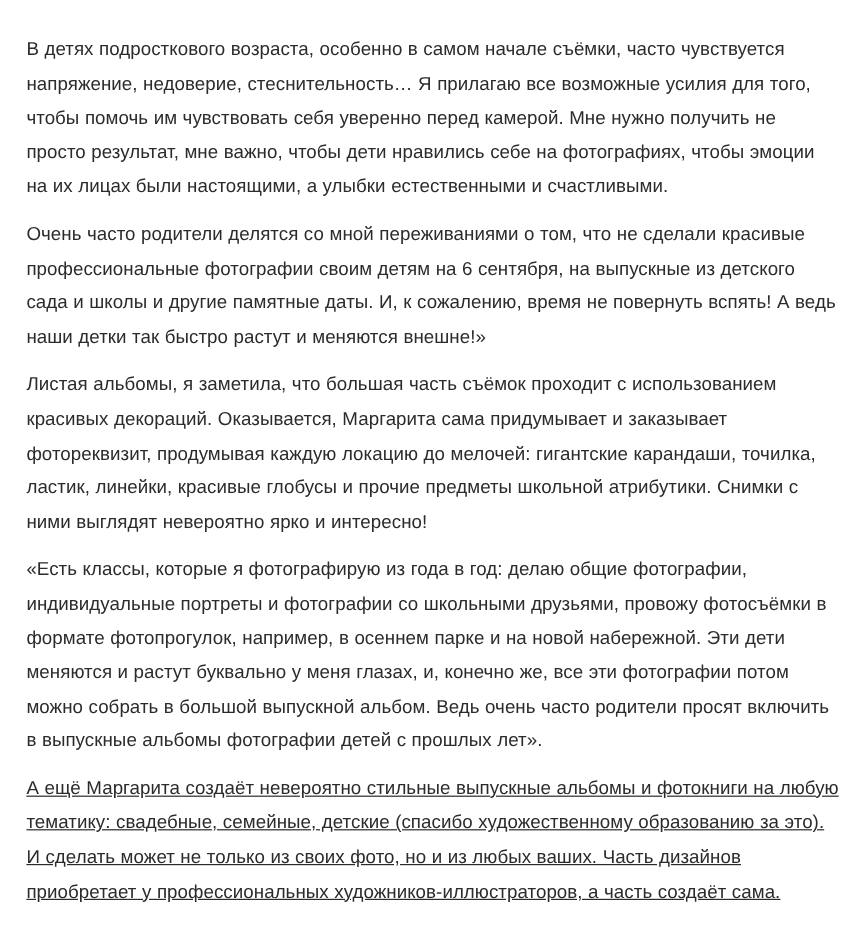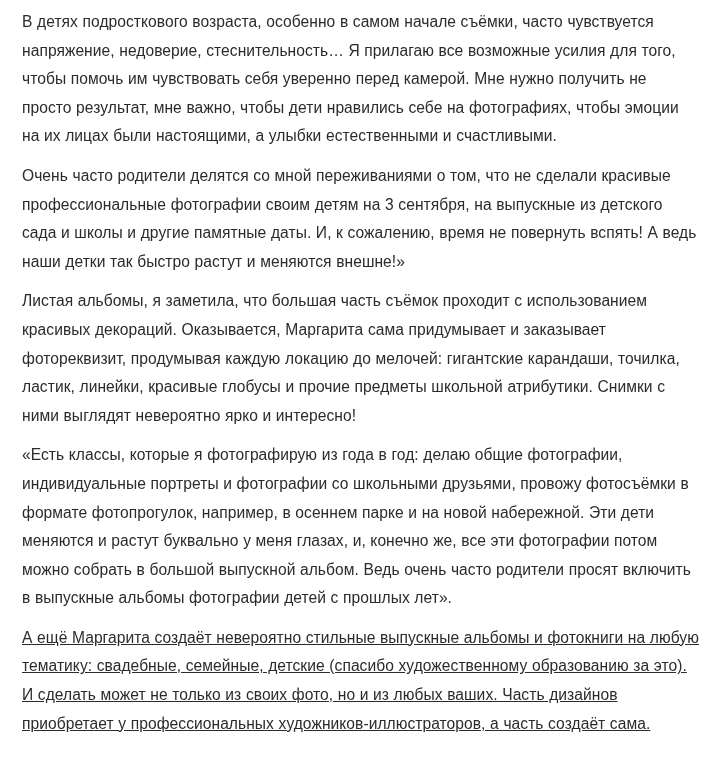--- a/index.html
+++ b/index.html
@@ -11,21 +11,21 @@
     width: 707px;
     height: 781px;
     background: #ffffff;
     font-family: "Liberation Sans", "DejaVu Sans", sans-serif;
     overflow: hidden;
   }
   #article {
     box-sizing: border-box;
     width: 707px;
     height: 781px;
-    padding: 8px 7px 0 22px;
+    padding: 28px 7px 0 22px;
     background: #ffffff;
   }
   .para {
     margin: 0 0 11px 0;
     font-size: 15.6px;
     line-height: 28.6px;
     color: #2b2b2b;
     letter-spacing: 0.05px;
     word-spacing: 0.2px;
     text-align: left;
@@ -35,17 +35,17 @@
   .para:last-child {
     margin-bottom: 0;
     text-decoration: underline;
   }
 </style>
 </head>
 <body>
 
 <article id="article">
   <p class="para">В детях подросткового возраста, особенно в самом начале съёмки, часто чувствуется напряжение, недоверие, стеснительность… Я прилагаю все возможные усилия для того, чтобы помочь им чувствовать себя уверенно перед камерой. Мне нужно получить не просто результат, мне важно, чтобы дети нравились себе на фотографиях, чтобы эмоции на их лицах были настоящими, а улыбки естественными и счастливыми.</p>
-  <p class="para">Очень часто родители делятся со мной переживаниями о том, что не сделали красивые профессиональные фотографии своим детям на 3 сентября, на выпускные из детского сада и школы и другие памятные даты. И, к сожалению, время не повернуть вспять! А ведь наши детки так быстро растут и меняются внешне!»</p>
+  <p class="para">Очень часто родители делятся со мной переживаниями о том, что не сделали красивые профессиональные фотографии своим детям на 6 сентября, на выпускные из детского сада и школы и другие памятные даты. И, к сожалению, время не повернуть вспять! А ведь наши детки так быстро растут и меняются внешне!»</p>
   <p class="para">Листая альбомы, я заметила, что большая часть съёмок проходит с использованием красивых декораций. Оказывается, Маргарита сама придумывает и заказывает фотореквизит, продумывая каждую локацию до мелочей: гигантские карандаши, точилка, ластик, линейки, красивые глобусы и прочие предметы школьной атрибутики. Снимки с ними выглядят невероятно ярко и интересно!</p>
   <p class="para">«Есть классы, которые я фотографирую из года в год: делаю общие фотографии, индивидуальные портреты и фотографии со школьными друзьями, провожу фотосъёмки в формате фотопрогулок, например, в осеннем парке и на новой набережной. Эти дети меняются и растут буквально у меня глазах, и, конечно же, все эти фотографии потом можно собрать в большой выпускной альбом. Ведь очень часто родители просят включить в выпускные альбомы фотографии детей с прошлых лет».</p>
   <p class="para">А ещё Маргарита создаёт невероятно стильные выпускные альбомы и фотокниги на любую тематику: свадебные, семейные, детские (спасибо художественному образованию за это). И сделать может не только из своих фото, но и из любых ваших. Часть дизайнов приобретает у профессиональных художников-иллюстраторов, а часть создаёт сама.</p>
 </article>
 
 </body></html>

